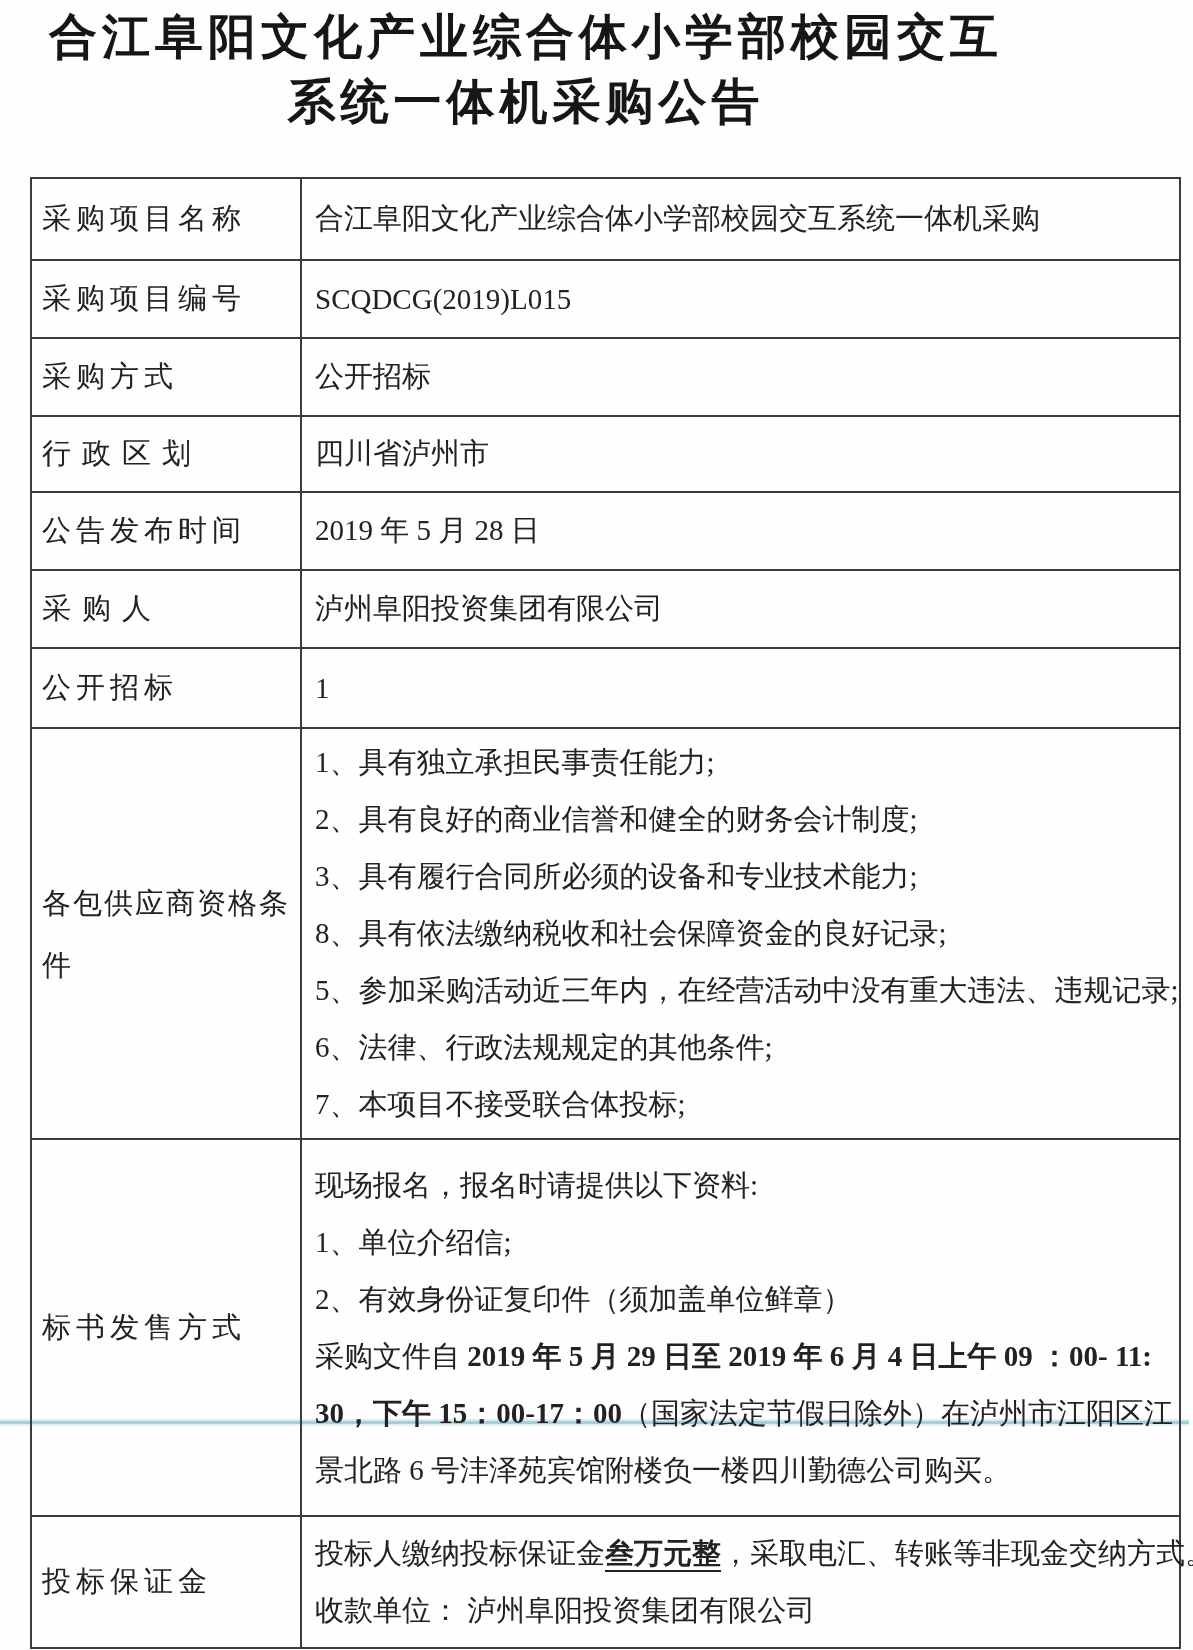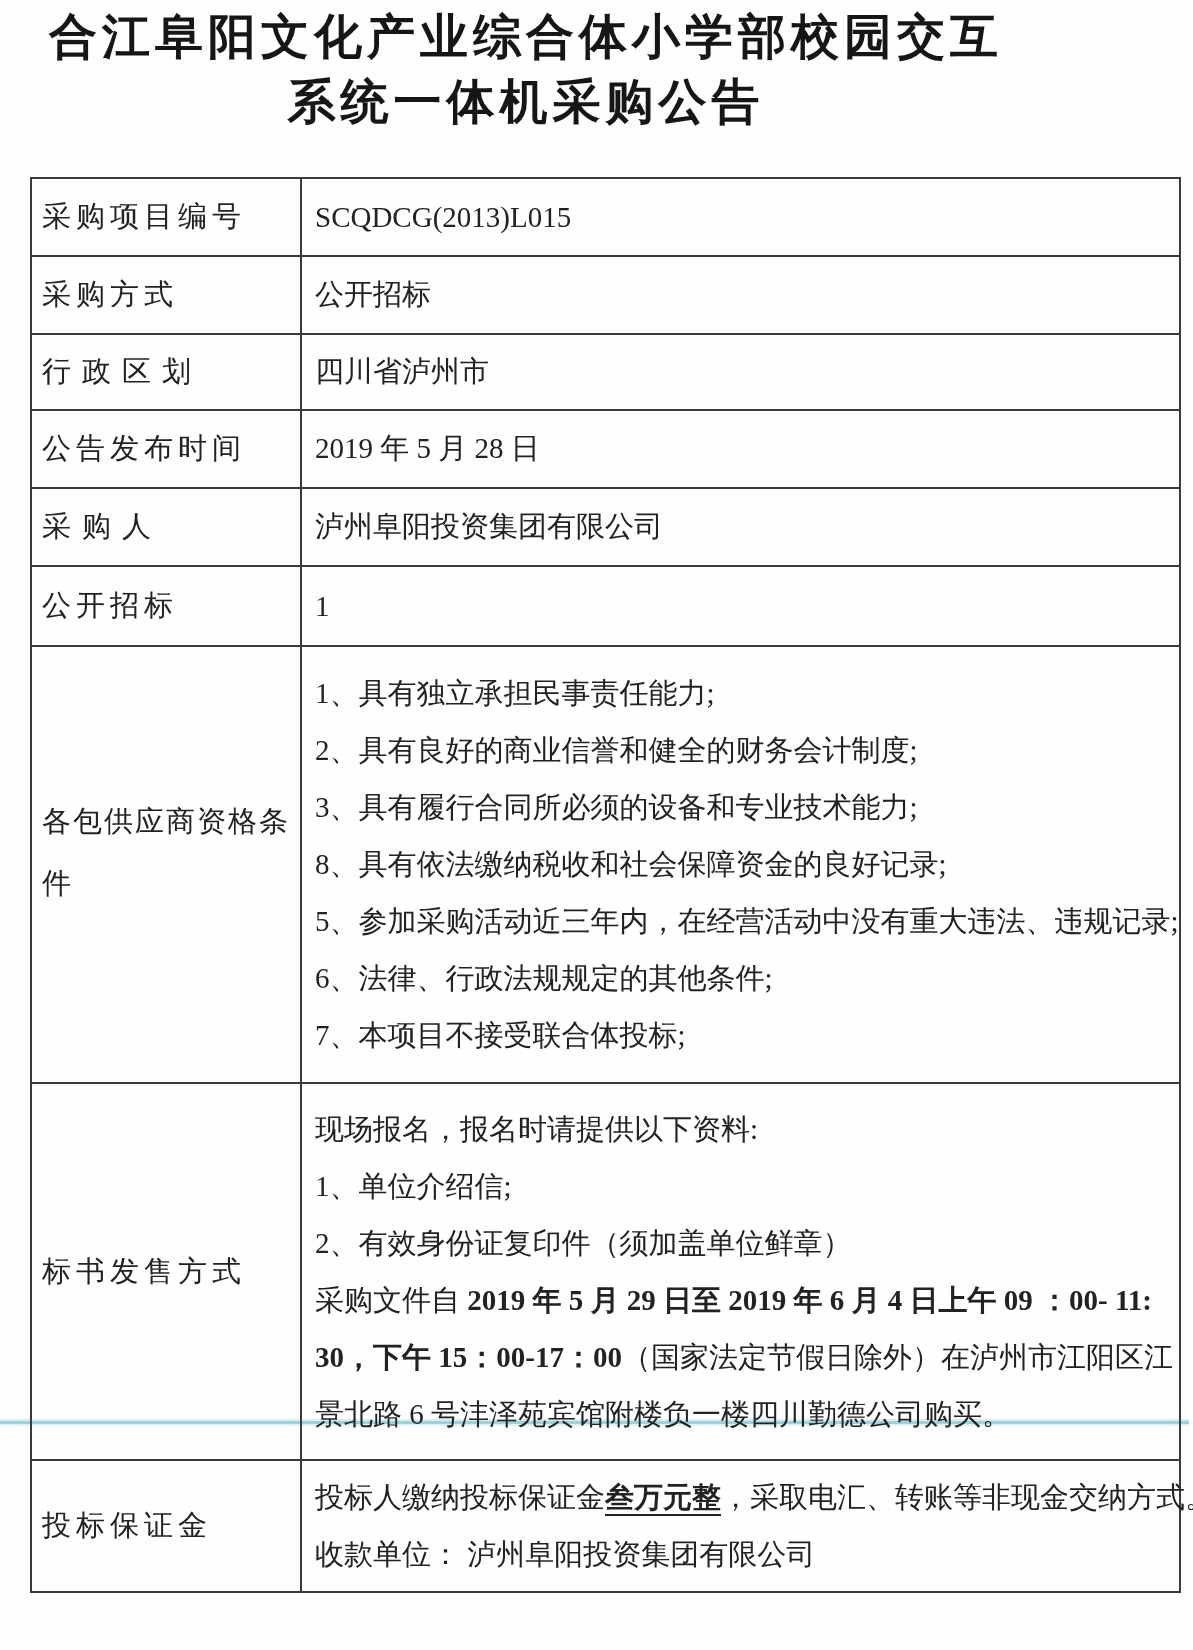--- a/index.html
+++ b/index.html
@@ -73,21 +73,20 @@
   td.lbl {
     padding-left: 10px;
     padding-right: 4px;
     vertical-align: middle;
     letter-spacing: 5px;
   }
   td.lbl.wide-ls { letter-spacing: 11px; }
   td.lbl.q-lbl {
     letter-spacing: 2px;
     line-height: 62px;
-    padding-bottom: 26px;
   }
 
   td.val {
     padding-left: 13px;
     padding-right: 8px;
     vertical-align: middle;
   }
   td.val .ln {
     line-height: 57px;
     white-space: pre-wrap;
@@ -114,24 +113,28 @@
 
   <div class="scan-line" style="background:#9fd1dc"></div>
 
   <table class="doc-table">
     <colgroup>
         <col class="c1">
         <col class="c2">
       </colgroup>
 
     <tbody>
+        <tr class="r1">
+      <td class="lbl"><span>采购项目名称</span></td>
+      <td class="val"><span>合江阜阳文化产业综合体小学部校园交互系统一体机采购</span></td>
+    </tr>
 
     <tr class="r2">
       <td class="lbl"><span>采购项目编号</span></td>
-      <td class="val"><span>SCQDCG(2013)L015</span></td>
+      <td class="val"><span>SCQDCG(2019)L015</span></td>
     </tr>
 
     <tr class="r3">
       <td class="lbl"><span>采购方式</span></td>
       <td class="val"><span>公开招标</span></td>
     </tr>
 
     <tr class="r4">
       <td class="lbl wide-ls"><span>行政区划</span></td>
       <td class="val"><span>四川省泸州市</span></td>

